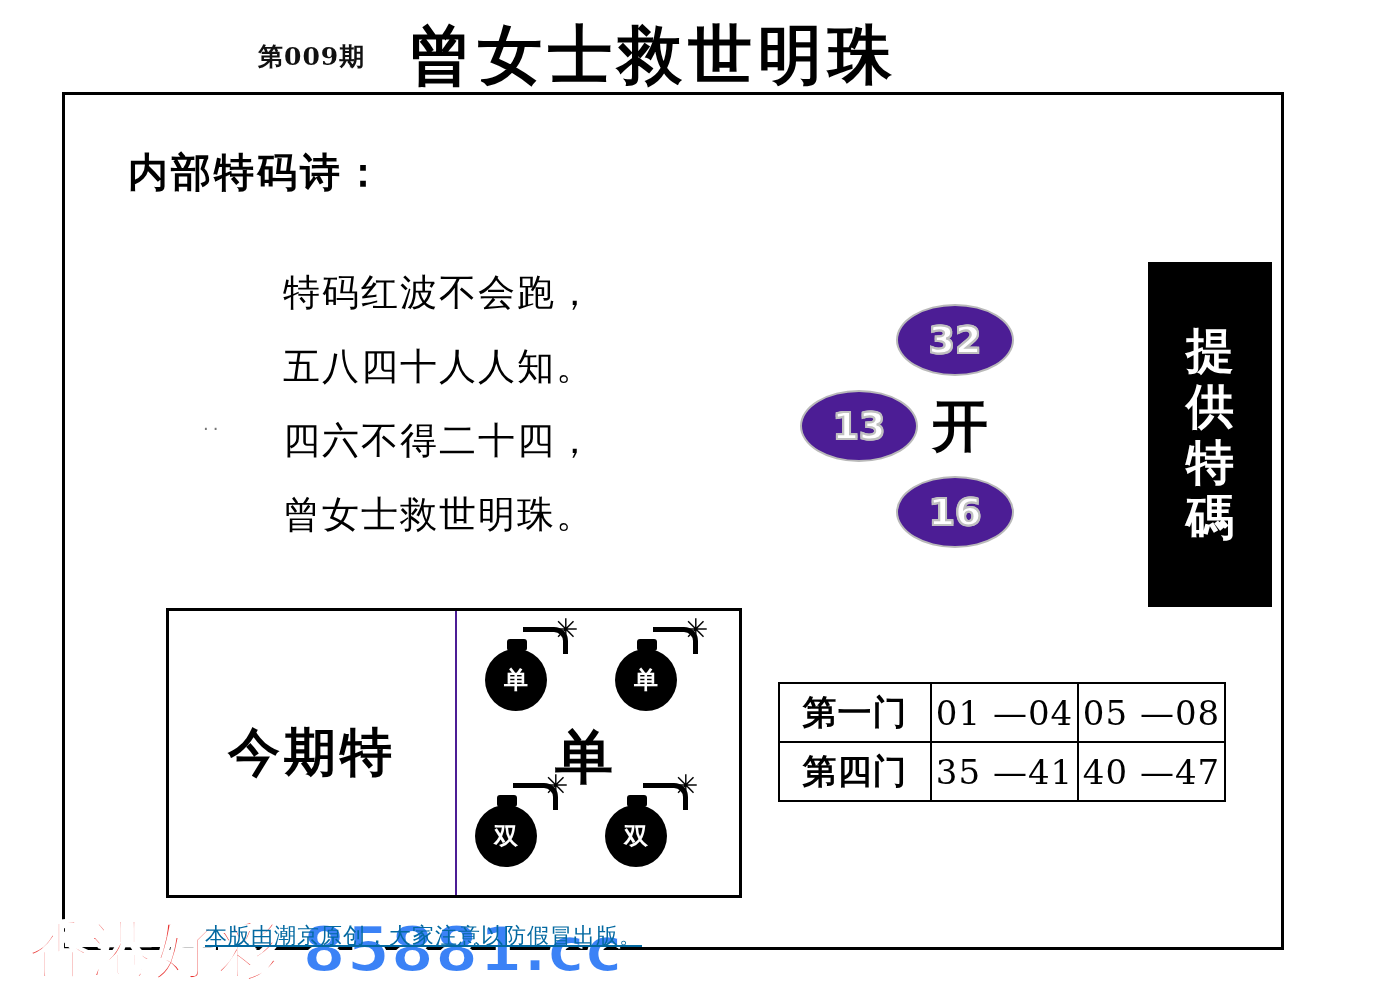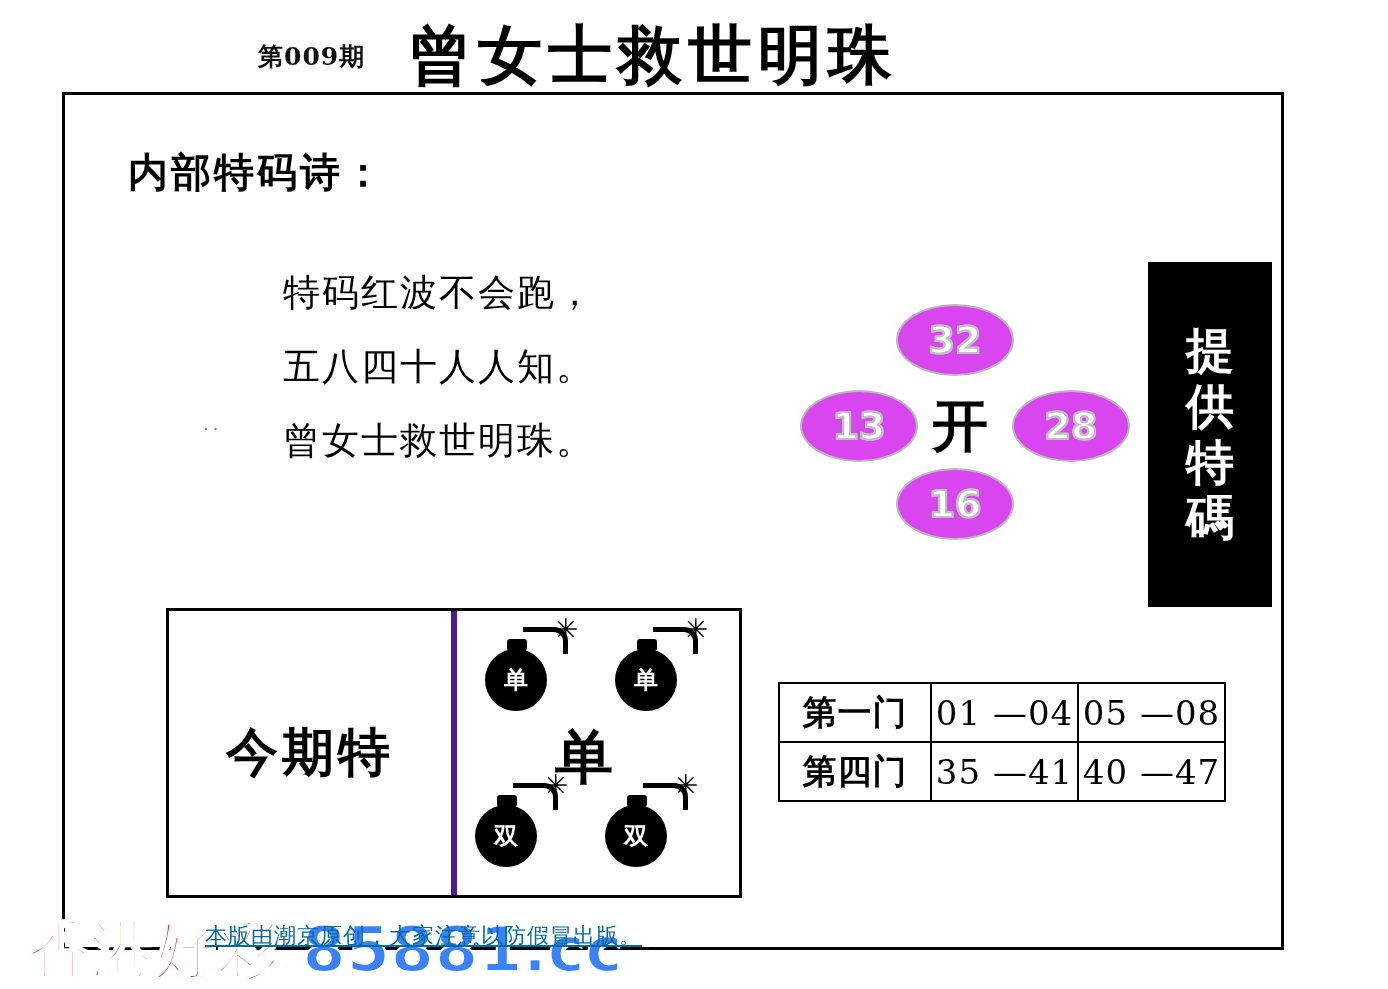--- a/index.html
+++ b/index.html
@@ -106,26 +106,26 @@
     font-size: 38px;
     font-weight: bold;
     color: #ffffff;
     font-family: "DejaVu Sans", "Liberation Sans", sans-serif;
     -webkit-text-stroke: 2px #c0c0c0;
     text-shadow:
       -1px -1px 0 #c3c3c3,
        1px -1px 0 #c3c3c3,
       -1px  1px 0 #c3c3c3,
        1px  1px 0 #c3c3c3;
-    background: #d946ef;
+    background: #4c1d95;
   }
   .ball-top   { left: 101px; top: 4px; }
   .ball-left  { left: 5px;   top: 90px; }
   .ball-right { left: 217px; top: 90px; }
-  .ball-bot   { left: 101px; top: 168px; }
+  .ball-bot   { left: 101px; top: 176px; }
   .ball-center {
     position: absolute;
     left: 130px;
     top: 92px;
     width: 70px;
     height: 70px;
     display: flex;
     align-items: center;
     justify-content: center;
     font-size: 56px;
@@ -161,21 +161,21 @@
     left: 166px;
     top: 608px;
     width: 576px;
     height: 290px;
     border: 3px solid #000;
     box-sizing: border-box;
     display: flex;
   }
   .pred-left {
     width: 288px;
-    border-right: 6px solid #4c1d95;
+    border-right: 2px solid #4c1d95;
     box-sizing: border-box;
     display: flex;
     flex-direction: column;
     align-items: center;
     justify-content: space-around;
     padding: 18px 17px;
     gap: 12px;
   }
   .pred-left div {
     font-size: 52px;
@@ -311,28 +311,28 @@
 
   <div class="frame"></div>
 
   <div class="poem-heading">内部特码诗：</div>
 
   <div class="dots-artifact">··</div>
 
   <div class="poem-lines">
     <div class="poem-line">特码红波不会跑，</div>
     <div class="poem-line">五八四十人人知。</div>
+    <div class="poem-line">四六不得二十四，</div>
     <div class="poem-line">曾女士救世明珠。</div>
   </div>
 
   <div class="ball-cluster">
     <div class="ball ball-top">32</div>
     <div class="ball ball-left">13</div>
     <div class="ball-center">开</div>
-    <div class="ball ball-right">28</div>
     <div class="ball ball-bot">16</div>
   </div>
 
   <div class="banner">
     <span>提</span>
     <span>供</span>
     <span>特</span>
     <span>碼</span>
   </div>
 

